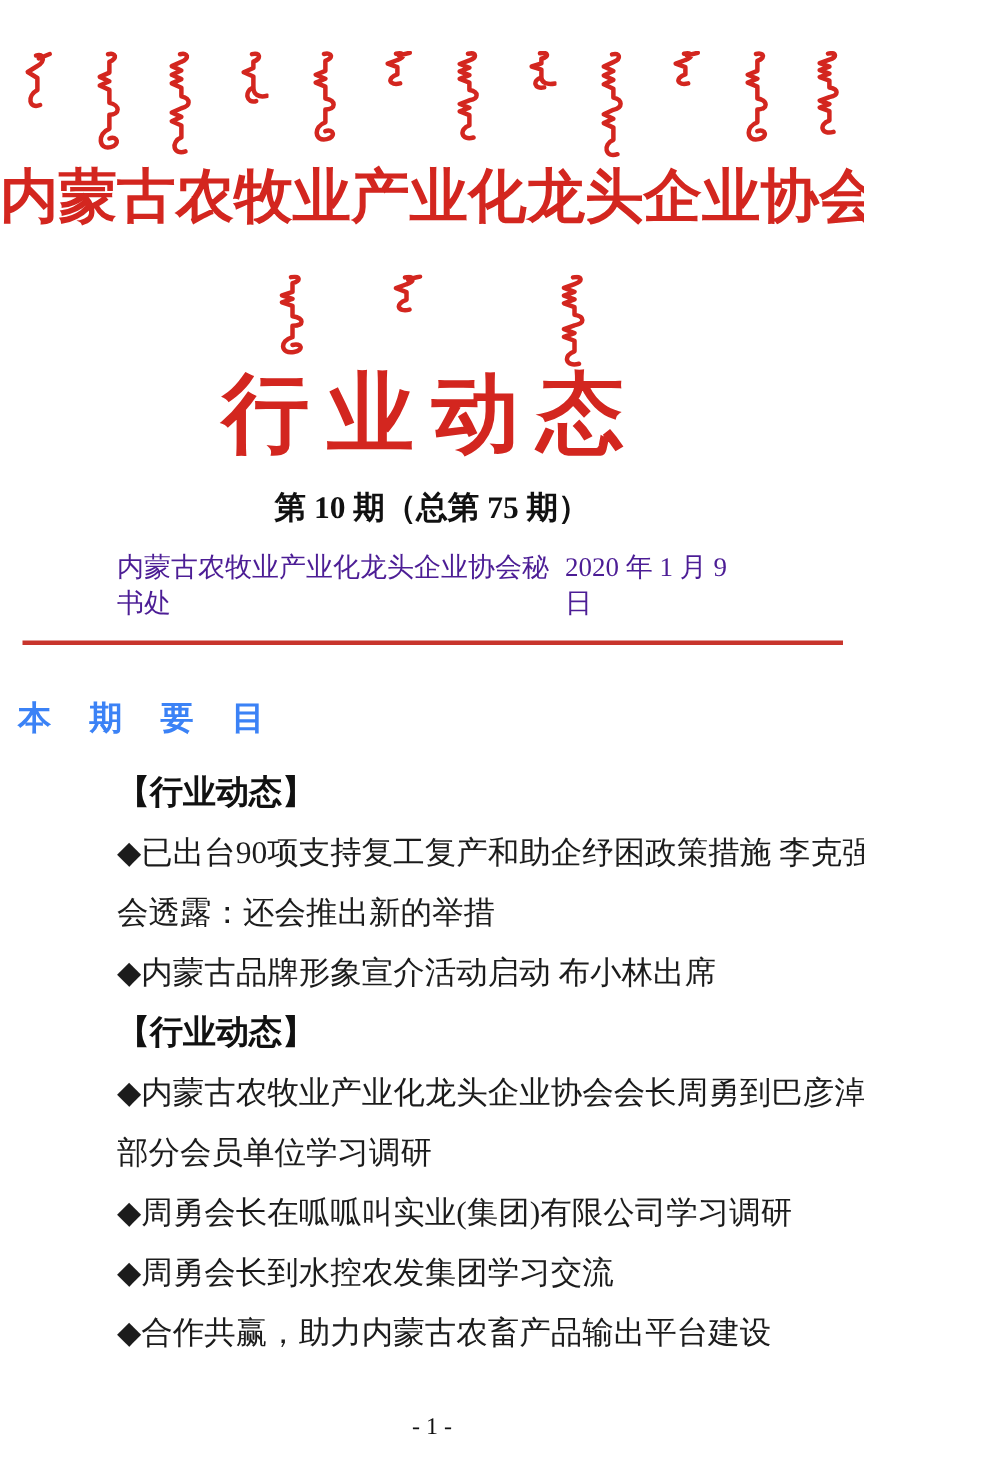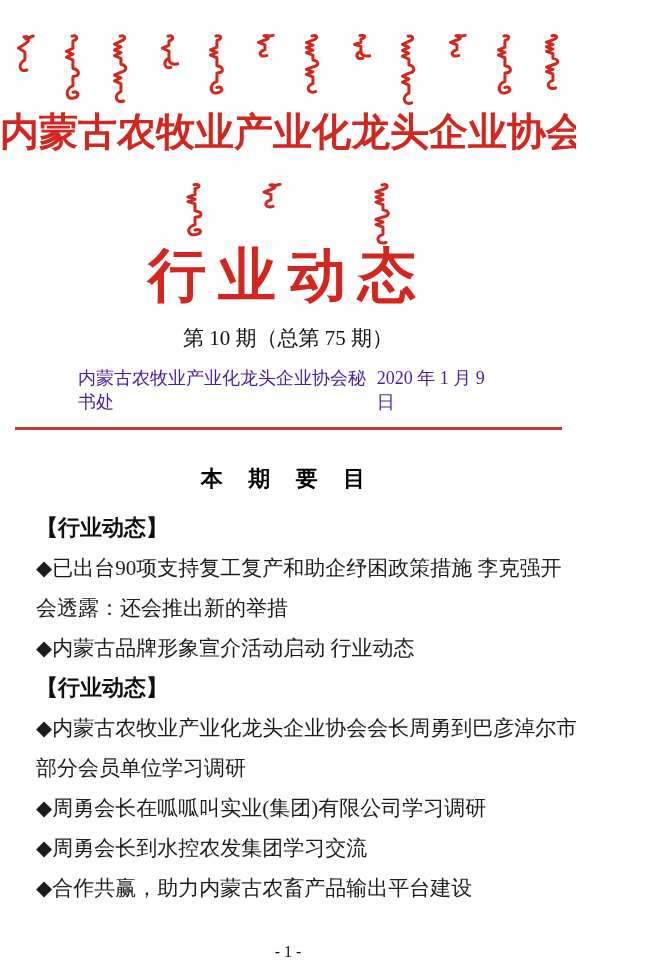--- a/index.html
+++ b/index.html
@@ -46,50 +46,49 @@
     font-weight: bold;
     color: #d3261f;
     letter-spacing: 12px;
     line-height: 1.06;
     white-space: nowrap;
   }
   .issue-line {
     margin-top: 17px;
     text-align: center;
     font-size: 21px;
-    font-weight: normal;
+    font-weight: bold;
     color: #111;
   }
   .pub-row {
     margin: 14px 79px 0 78px;
     display: flex;
     justify-content: space-between;
     align-items: baseline;
     font-size: 18px;
     color: #4c1d95;
   }
   .red-rule {
     margin: 13px 14px 0 15px;
     height: 3px;
     border: none;
     background: #c8352c;
   }
   
   .toc-title {
     margin: 12px;
     margin-top: 34px;
-    text-align: center;
     font-size: 22px;
     font-weight: bold;
     letter-spacing: 10px;
-    color: #000000;
+    color: #3b82f6;
   }
   .toc-body {
     width: 542px;
-    margin-left: 36px;
+    margin-left: 78px;
     margin-top: 14px;
     font-size: 21px;
     line-height: 40px;
     color: #1c1c1c;
   }
   .sec-heading {
     font-weight: bold;
     font-size: 22px;
     line-height: 40px;
     color: #111;
@@ -172,21 +171,21 @@
     <span>2020 年 1 月 9 日</span>
   </div>
 
   <hr class="red-rule">
 
   <h3 class="toc-title">本 期 要 目</h3>
 
   <div class="toc-body">
     <div class="sec-heading">【行业动态】</div>
     <p class="toc-item">◆已出台90项支持复工复产和助企纾困政策措施 李克强开会透露：还会推出新的举措</p>
-    <p class="toc-item">◆内蒙古品牌形象宣介活动启动 行业动态</p>
+    <p class="toc-item">◆内蒙古品牌形象宣介活动启动 布小林出席</p>
 
     <div class="sec-heading">【行业动态】</div>
     <p class="toc-item">◆内蒙古农牧业产业化龙头企业协会会长周勇到巴彦淖尔市部分会员单位学习调研</p>
     <p class="toc-item">◆周勇会长在呱呱叫实业(集团)有限公司学习调研</p>
     <p class="toc-item">◆周勇会长到水控农发集团学习交流</p>
     <p class="toc-item">◆合作共赢，助力内蒙古农畜产品输出平台建设</p>
   </div>
 
   <div class="page-footer">
     <span>- 1 -</span>

